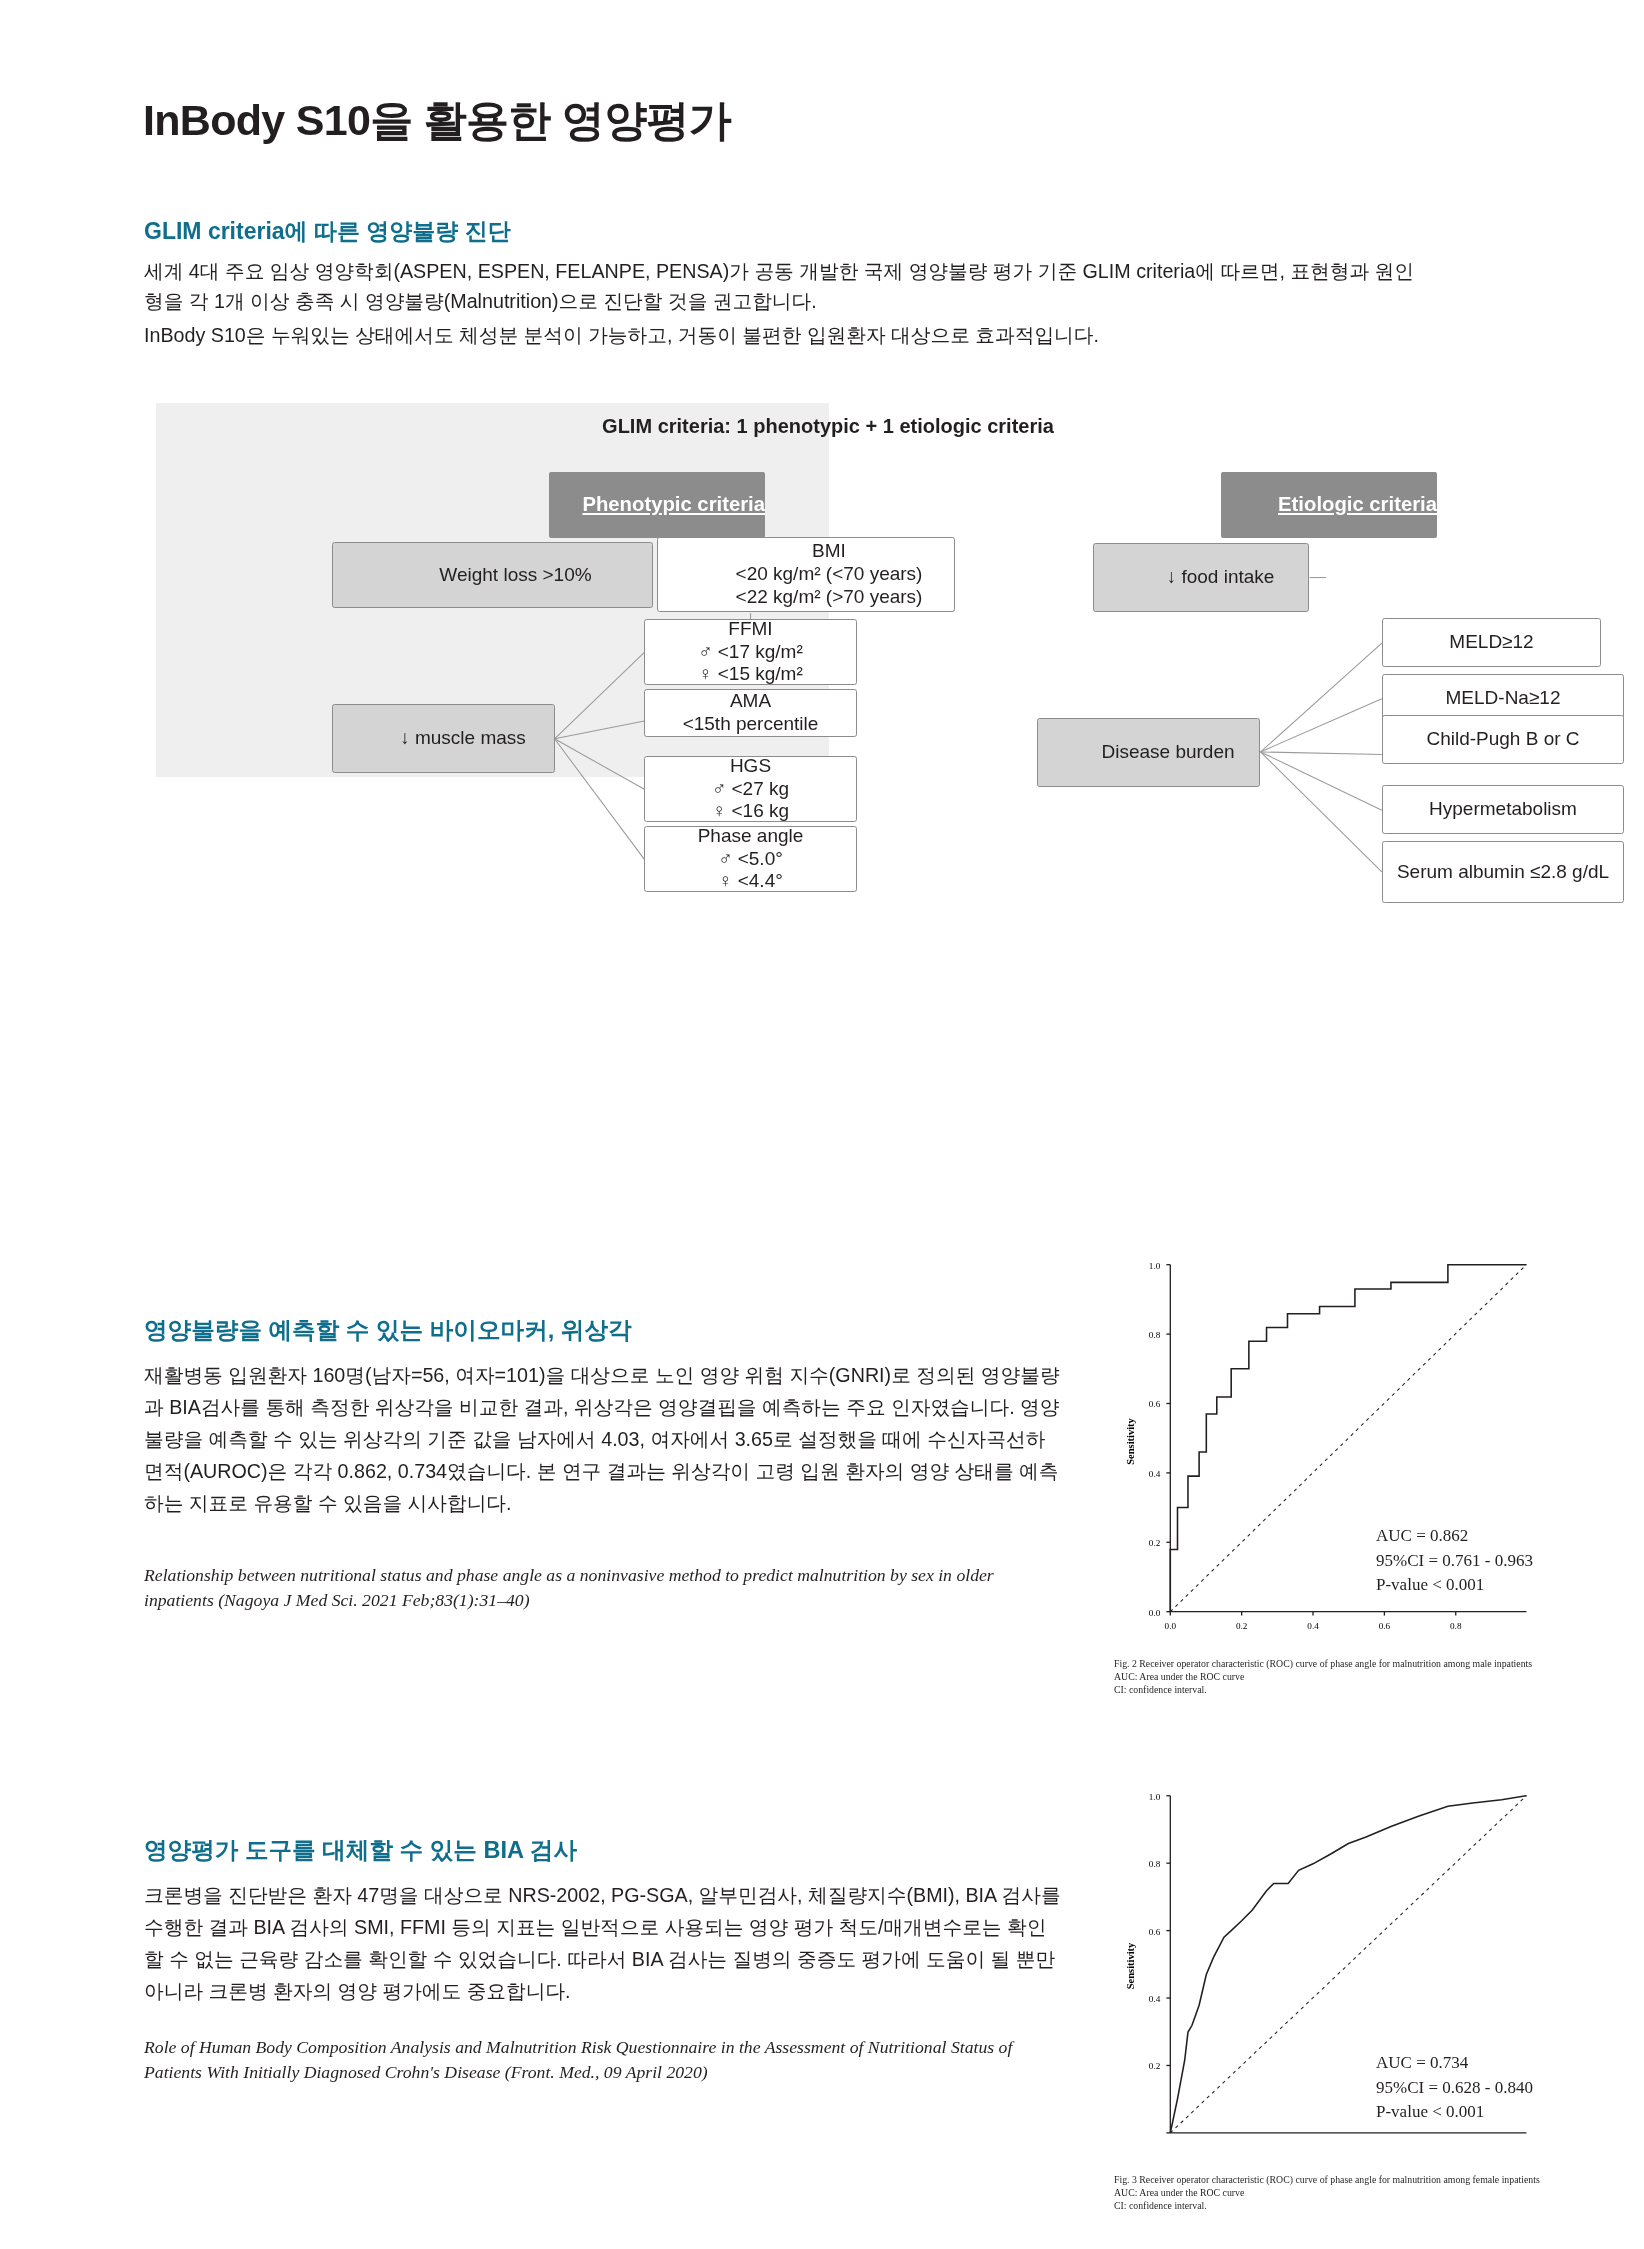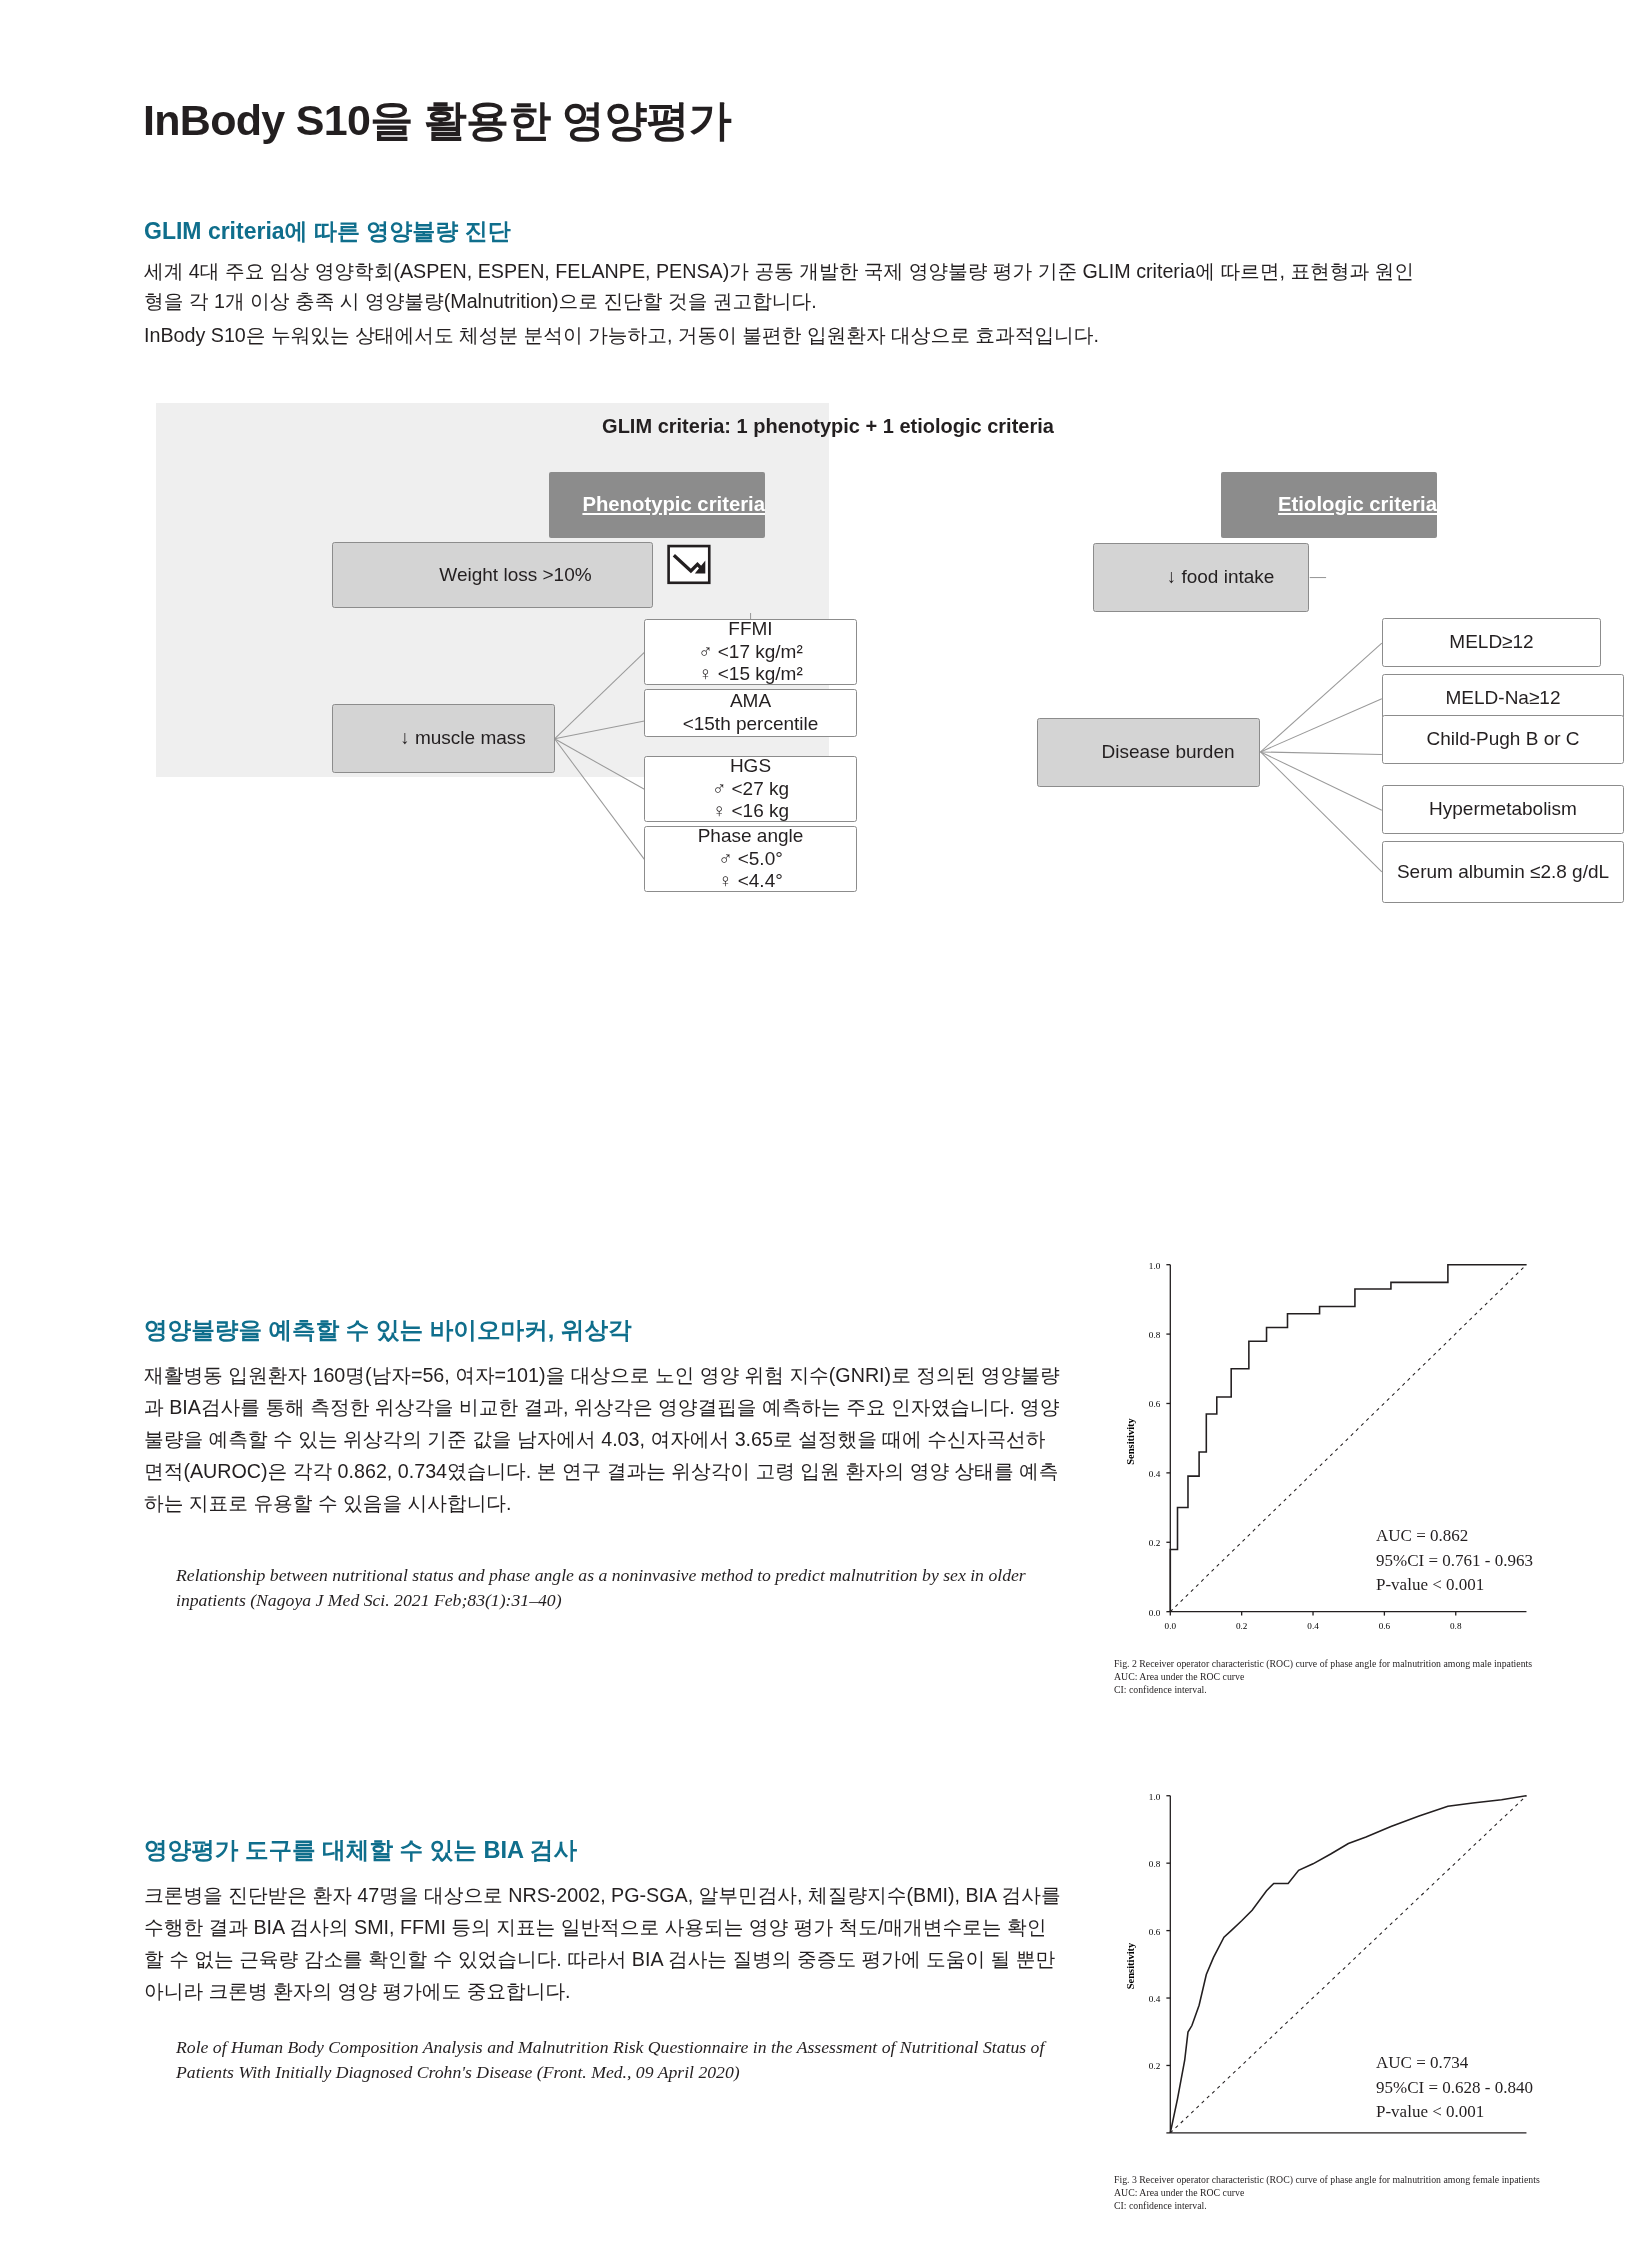--- a/index.html
+++ b/index.html
@@ -127,21 +127,20 @@
     color:#231f20;
   }
   .sec-ref{
     position:absolute;
     width:918px;
     font-family:"Liberation Serif", serif;
     font-style:italic;
     font-size:17.7px;
     line-height:1.4;
     color:#231f20;
-    margin-left:32px;
   }
   .chart-wrap{ position:absolute; }
   .chart-cap{
     position:absolute;
     font-family:"Liberation Serif", serif;
     font-size:9.8px;
     line-height:1.35;
     color:#231f20;
     width:426px;
   }
@@ -222,20 +221,25 @@
 
     <div class="pill pheno-pill">
       <u>Phenotypic criteria</u>
     </div>
     <div class="pill etio-pill">
       <u>Etiologic criteria</u>
     </div>
 
     <div class="gbox weightloss">
       <span style="padding-left:46px">Weight loss &gt;10%</span>
+    </div>
+    <div class="gbox bmi">
+      <span style="padding-left:46px; white-space:pre-line">BMI
+&lt;20 kg/m² (&lt;70 years)
+&lt;22 kg/m² (&gt;70 years)</span>
     </div>
     <div class="gbox ffmi">
       <span style="white-space:pre-line">FFMI
 ♂ &lt;17 kg/m²
 ♀ &lt;15 kg/m²</span>
     </div>
     <div class="gbox ama">
       <span style="white-space:pre-line">AMA
 &lt;15th percentile</span>
     </div>

